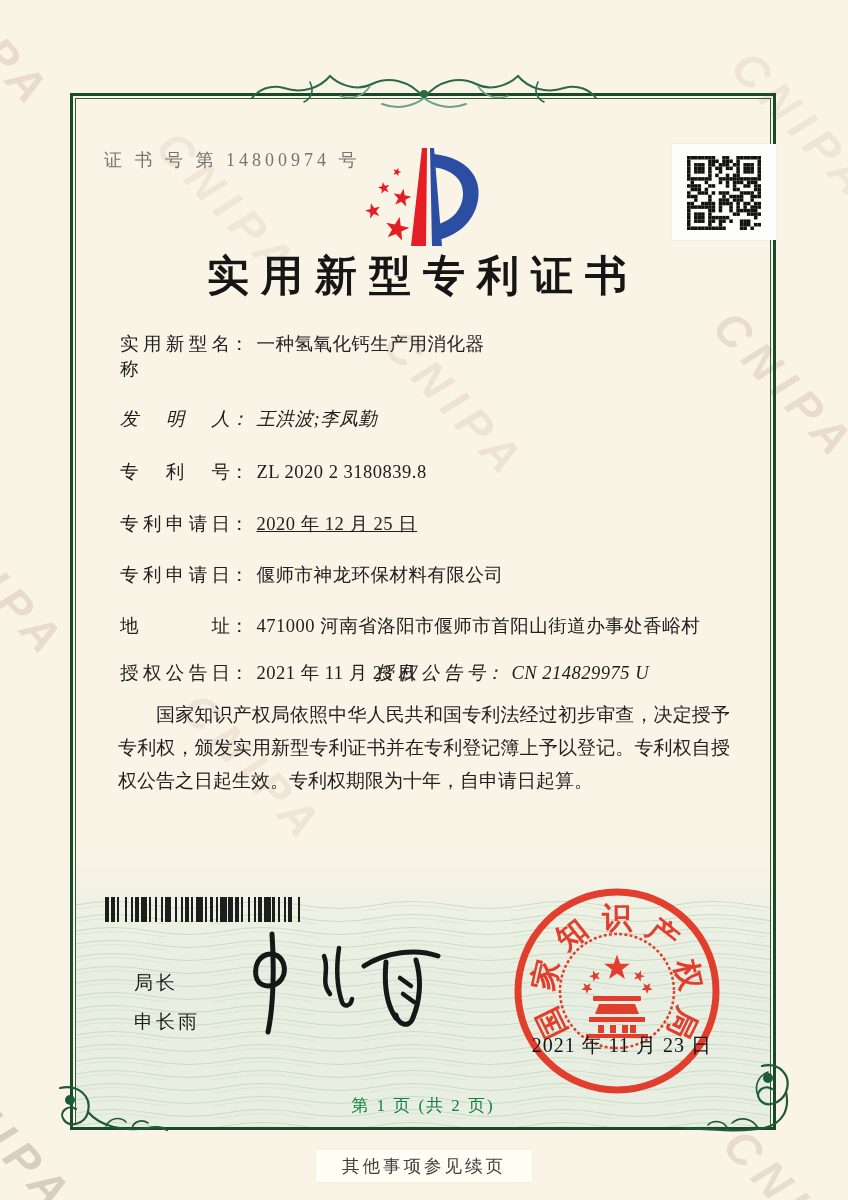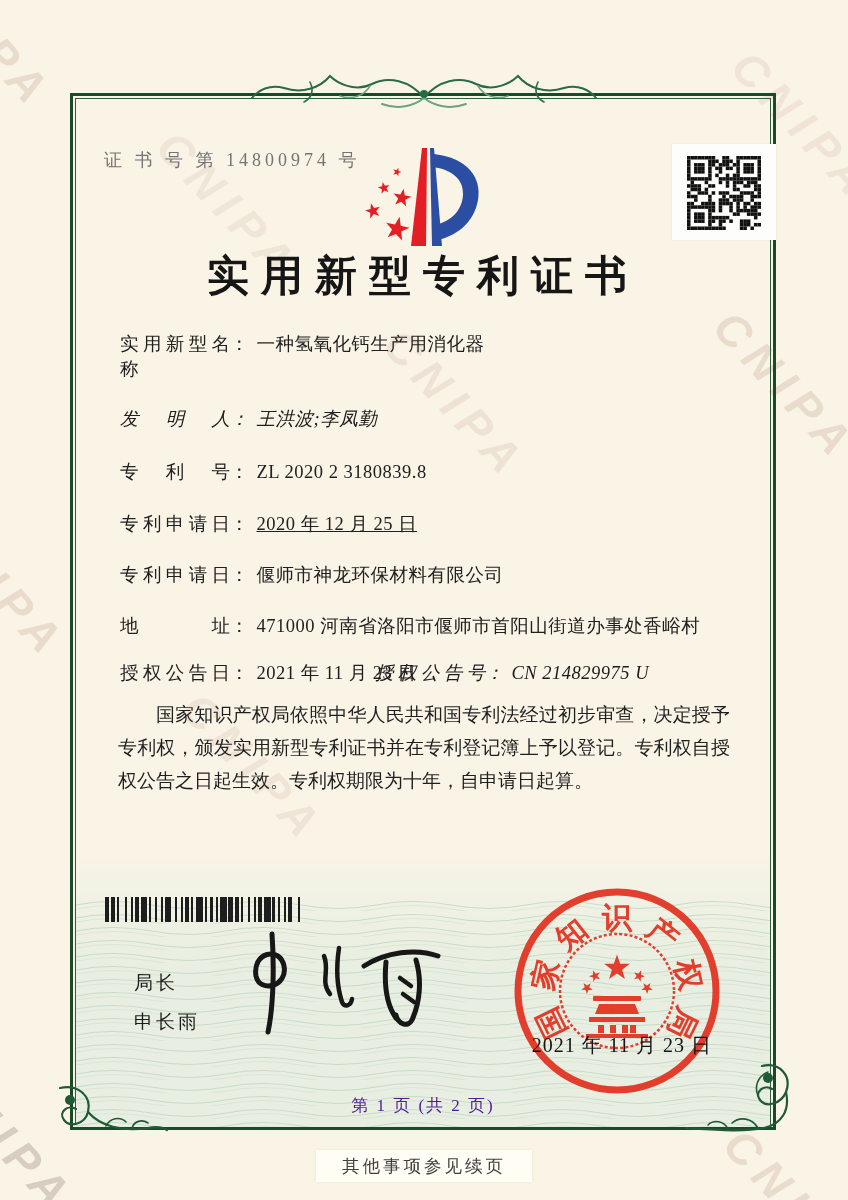--- a/index.html
+++ b/index.html
@@ -60,21 +60,21 @@
   .director{position:absolute;left:118px;top:970px;font-size:19px;letter-spacing:3px;color:#1d1d1d;}
   .director div{margin-bottom:13px;margin-left:16px;}
   .sig{position:absolute;left:218px;top:922px;}
   .seal{position:absolute;left:510px;top:884px;width:214px;height:214px;}
   .seal-date{
     position:absolute;left:524px;top:1032px;width:196px;text-align:center;
     font-size:20px;letter-spacing:1px;color:#141414;
   }
   .page-footer{
     position:absolute;left:70px;top:1094px;width:706px;text-align:center;
-    font-size:17px;letter-spacing:2px;color:#4c1d95;
+    font-size:17px;letter-spacing:2px;color:#15803d;
   }
   .note-box{
     position:absolute;left:424px;top:1150px;transform:translateX(-50%);
     background:#fffdf4;padding:4px 26px;
     font-size:17.5px;letter-spacing:3px;color:#404040;
     box-shadow:0 0 3px rgba(0,0,0,0.06);
   }
   .ornament{position:absolute;pointer-events:none;}
 </style>
 </head>

